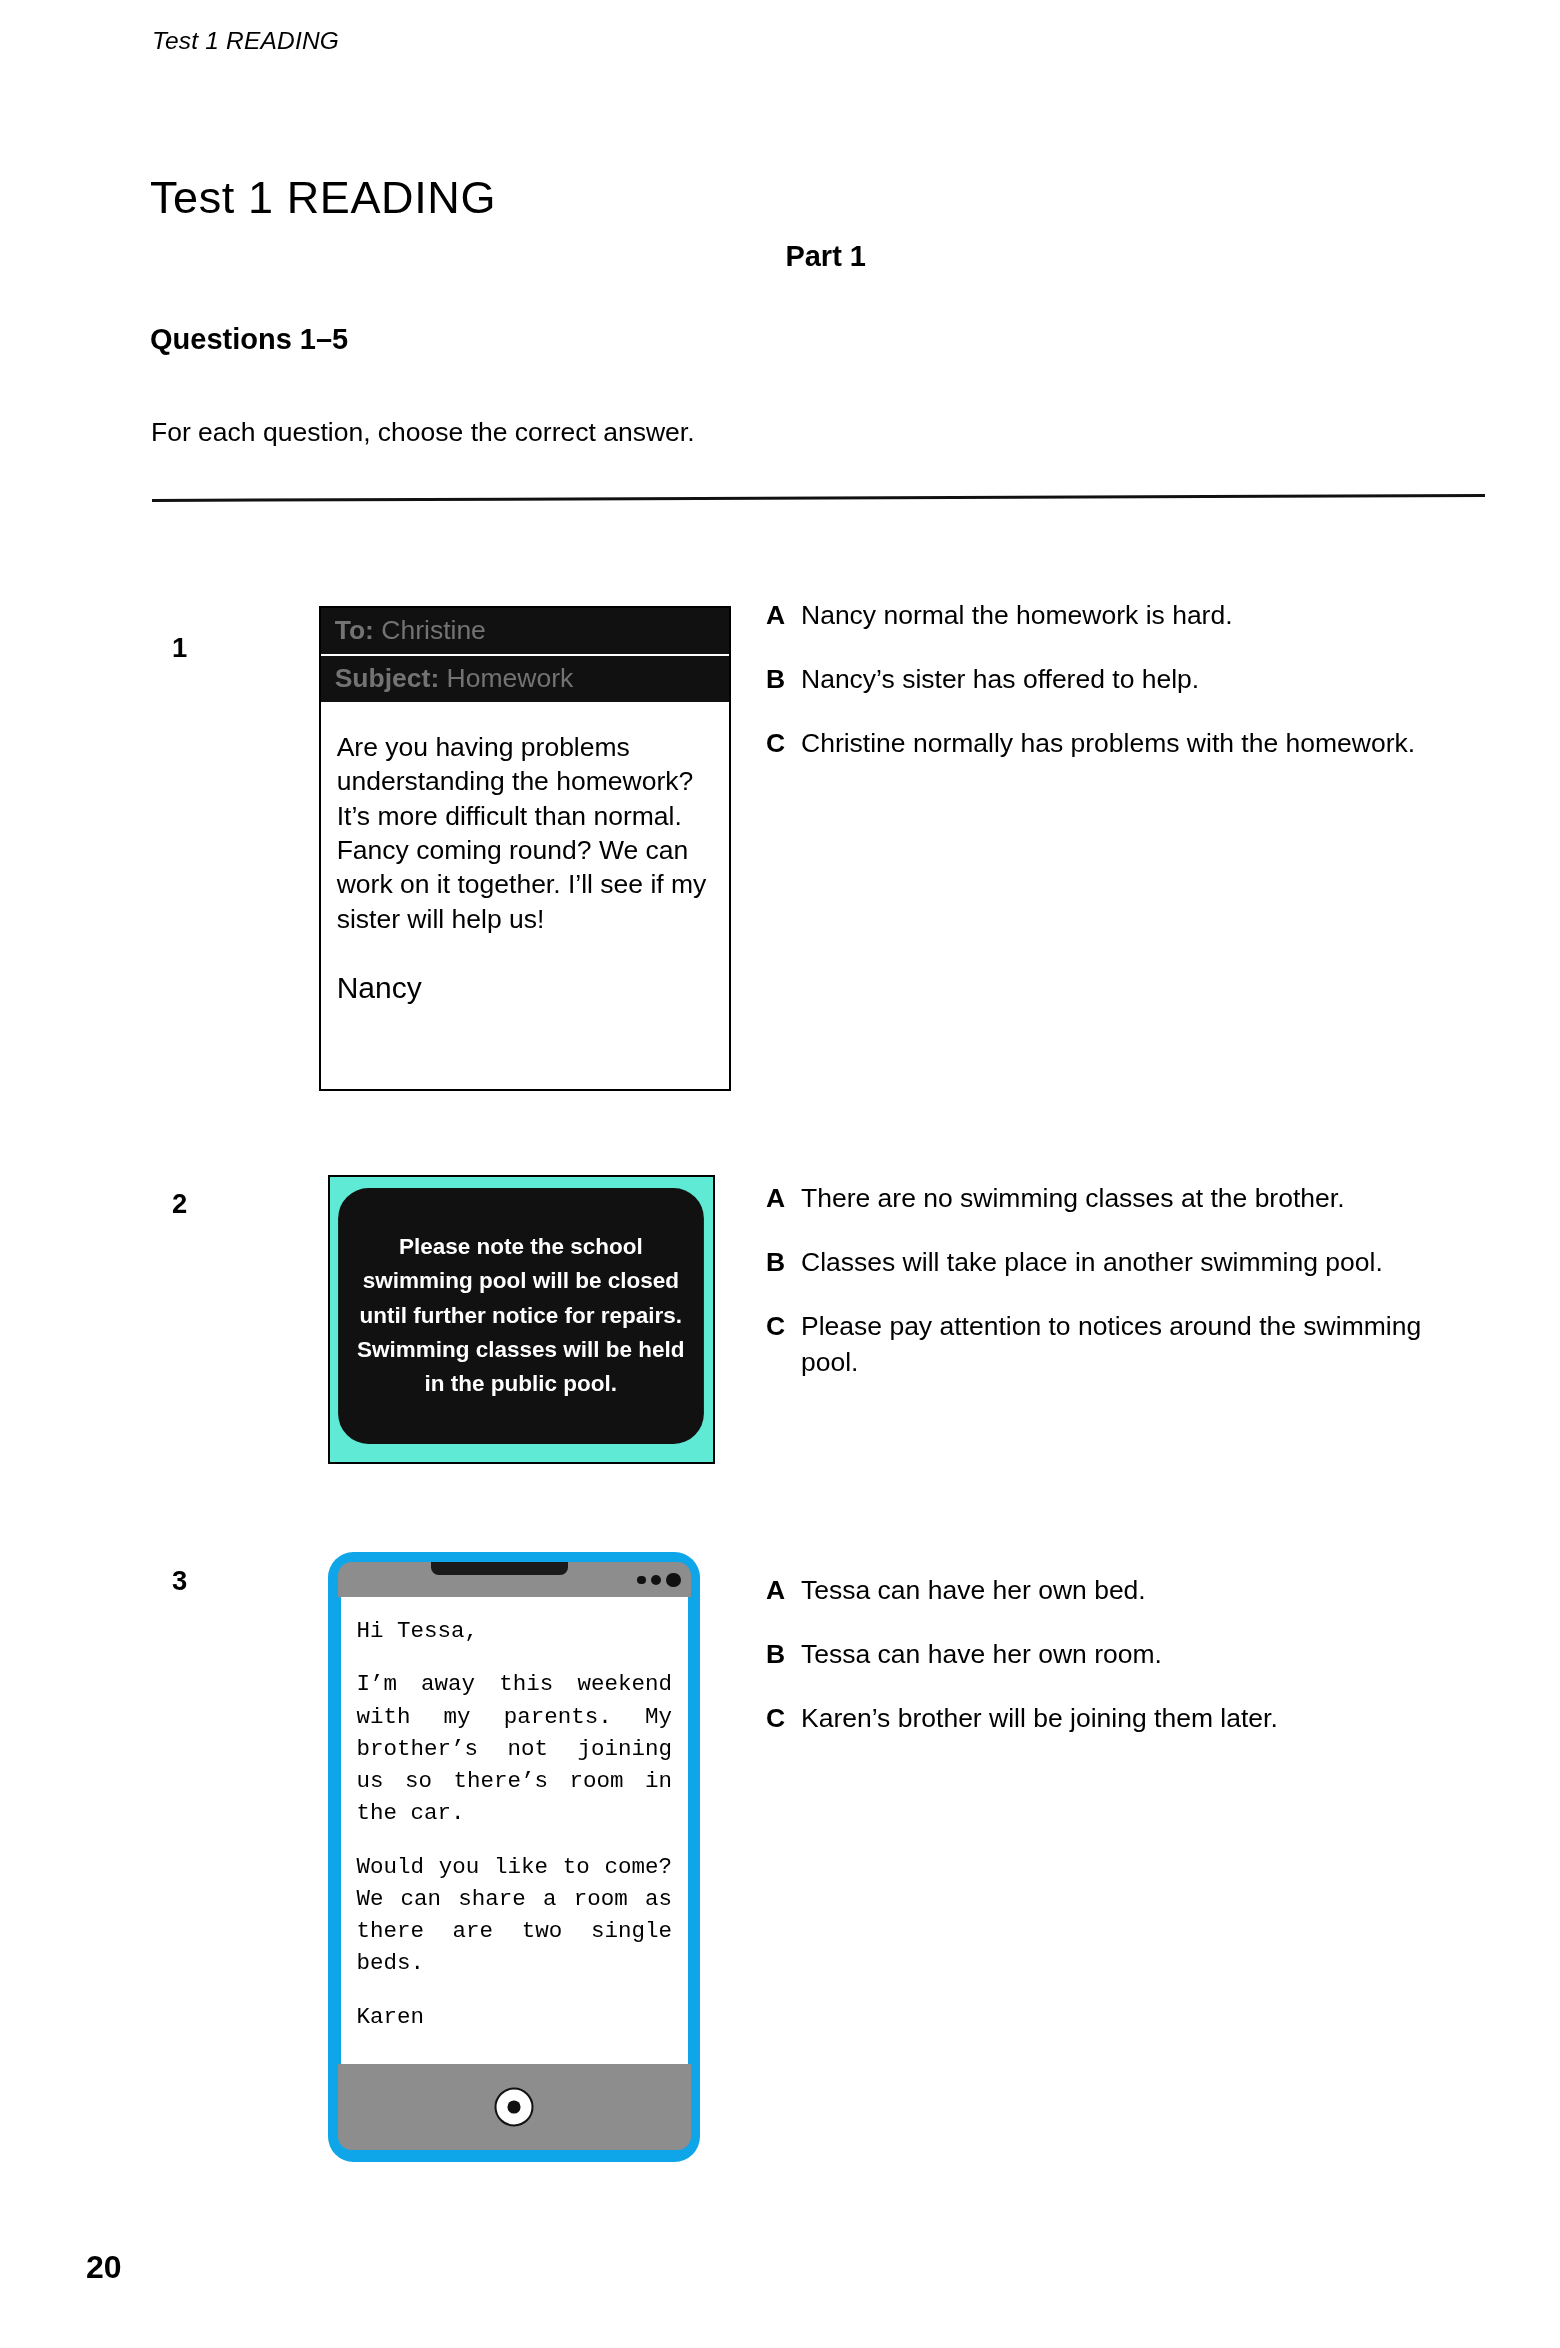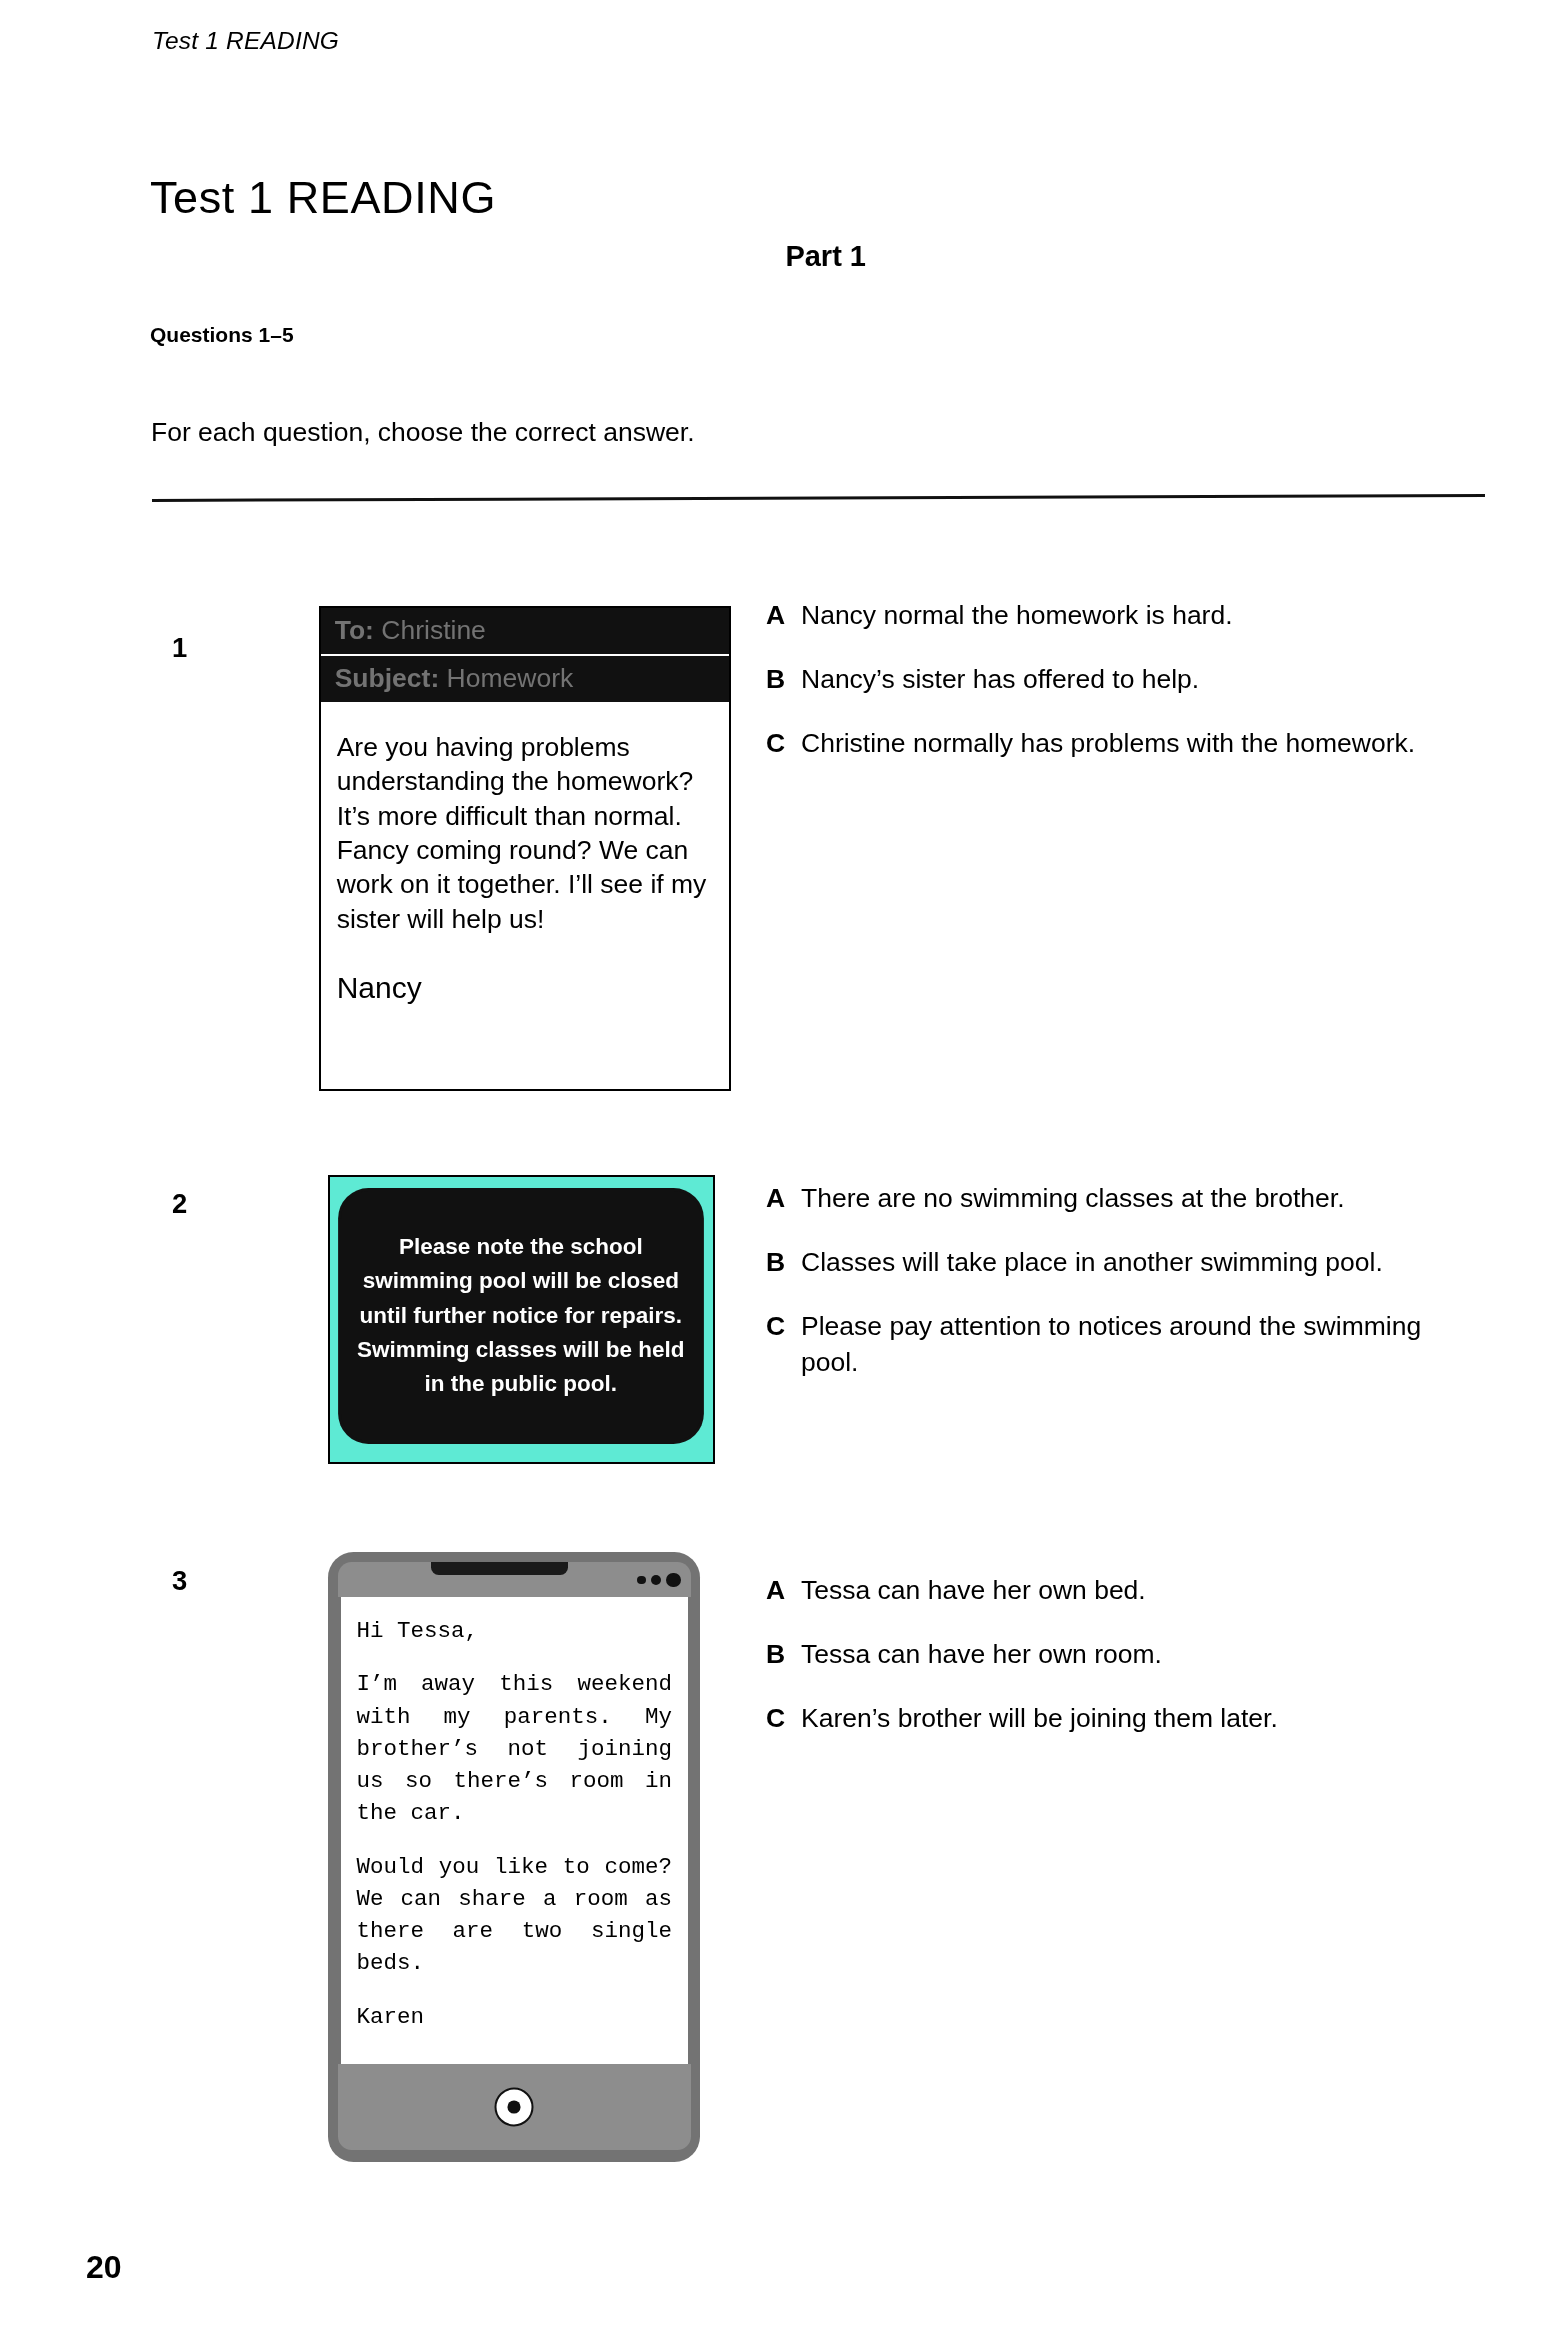--- a/index.html
+++ b/index.html
@@ -52,21 +52,21 @@
     text-align: right;
     font-size: 29px;
     font-weight: bold;
   }
 
   
   .questions-heading {
     position: absolute;
     left: 150px;
     top: 323px;
-    font-size: 21px;
+    font-size: 29px;
     font-weight: bold;
   }
 
   
   .instruction {
     position: absolute;
     left: 151px;
     top: 417px;
     font-size: 26.5px;
   }
@@ -178,21 +178,21 @@
     padding: 0 13.7px;
   }
 
   
   .phone {
     position: absolute;
     left: 328px;
     top: 1552px;
     width: 372px;
     height: 610px;
-    background: #737373;
+    background: #0ea5e9;
     border-radius: 25.5px;
     box-sizing: border-box;
     padding: 0;
   }
   .phone-topbar {
     position: absolute;
     left: 9.8px;
     top: 9.8px;
     width: 353px;
     height: 35px;

